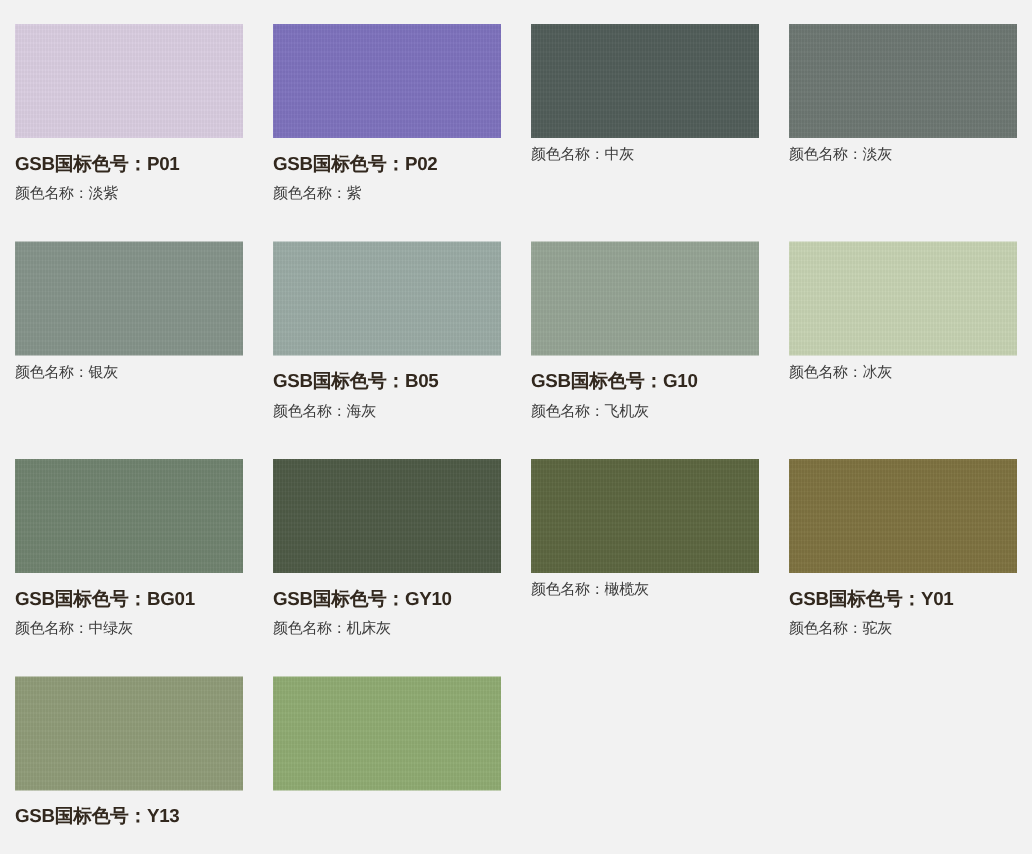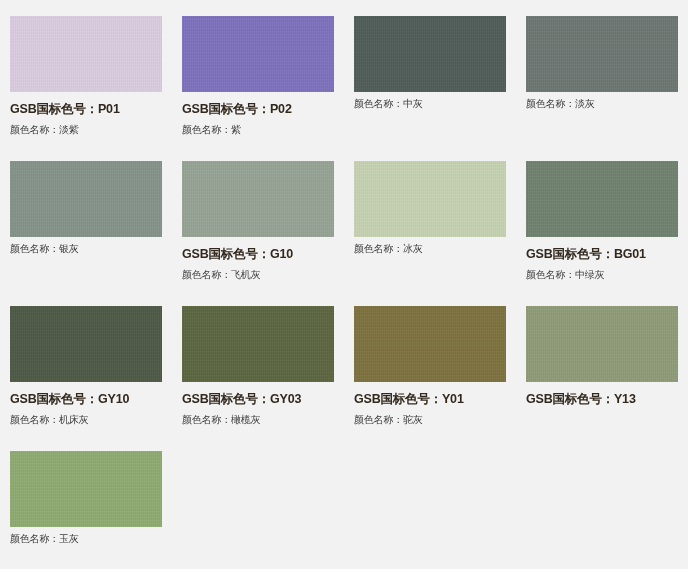--- a/index.html
+++ b/index.html
@@ -78,49 +78,52 @@
     </div>
     <div class="swatch-cell">
       <div class="swatch-color" style="background-color: rgb(109, 119, 114);"></div>
       <div class="swatch-name">颜色名称：淡灰</div>
     </div>
     <div class="swatch-cell">
       <div class="swatch-color" style="background-color: rgb(133, 147, 138);"></div>
       <div class="swatch-name">颜色名称：银灰</div>
     </div>
     <div class="swatch-cell">
+      <div class="swatch-color" style="background-color: rgb(154, 171, 165);"></div>
+      <div class="swatch-code">GSB国标色号：B05</div>
+      <div class="swatch-name">颜色名称：海灰</div>
+    </div>
+    <div class="swatch-cell">
       <div class="swatch-color" style="background-color: rgb(149, 164, 148);"></div>
       <div class="swatch-code">GSB国标色号：G10</div>
       <div class="swatch-name">颜色名称：飞机灰</div>
     </div>
     <div class="swatch-cell">
       <div class="swatch-color" style="background-color: rgb(198, 210, 178);"></div>
       <div class="swatch-name">颜色名称：冰灰</div>
     </div>
     <div class="swatch-cell">
       <div class="swatch-color" style="background-color: rgb(112, 131, 111);"></div>
       <div class="swatch-code">GSB国标色号：BG01</div>
       <div class="swatch-name">颜色名称：中绿灰</div>
     </div>
     <div class="swatch-cell">
       <div class="swatch-color" style="background-color: rgb(78, 90, 70);"></div>
       <div class="swatch-code">GSB国标色号：GY10</div>
       <div class="swatch-name">颜色名称：机床灰</div>
     </div>
     <div class="swatch-cell">
       <div class="swatch-color" style="background-color: rgb(92, 102, 64);"></div>
-      <div class="swatch-code">GSB国标色号：GY03</div>
       <div class="swatch-name">颜色名称：橄榄灰</div>
     </div>
     <div class="swatch-cell">
       <div class="swatch-color" style="background-color: rgb(126, 114, 64);"></div>
       <div class="swatch-code">GSB国标色号：Y01</div>
       <div class="swatch-name">颜色名称：驼灰</div>
     </div>
     <div class="swatch-cell">
       <div class="swatch-color" style="background-color: rgb(143, 155, 120);"></div>
       <div class="swatch-code">GSB国标色号：Y13</div>
     </div>
     <div class="swatch-cell">
       <div class="swatch-color" style="background-color: rgb(143, 171, 114);"></div>
-      <div class="swatch-name">颜色名称：玉灰</div>
     </div>
   </div>
 
 </body></html>

